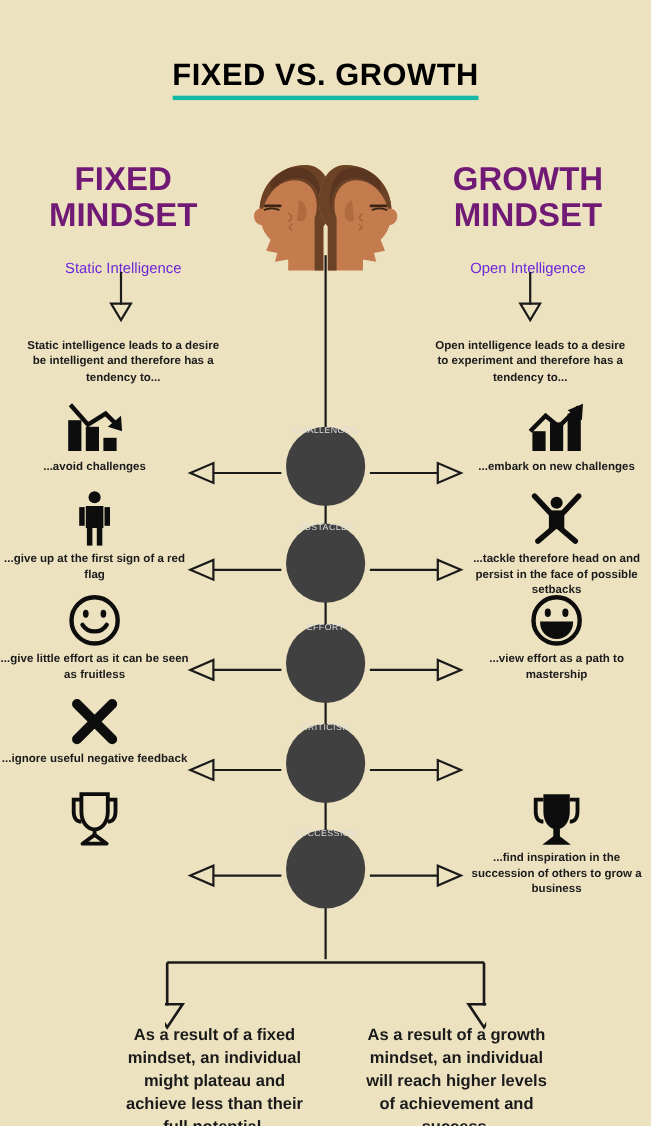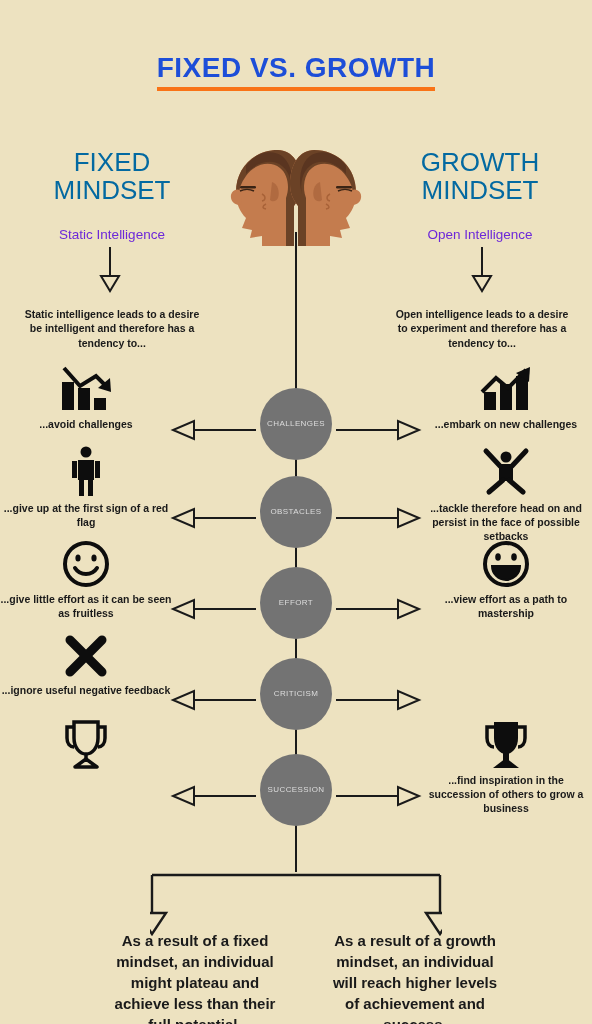--- a/index.html
+++ b/index.html
@@ -27,23 +27,23 @@
     top: 52px;
     left: 0;
     width: 592px;
     text-align: center;
   }
   .title {
     display: inline-block;
     font-size: 28px;
     font-weight: bold;
     letter-spacing: 0.5px;
-    color: #1d4ed8;
+    color: #000000;
     padding-bottom: 3px;
-    border-bottom: 4px solid #f97316;
+    border-bottom: 4px solid #14b8a6;
   }
 
   
   .heads {
     position: absolute;
     top: 144px;
     left: 216px;
     width: 160px;
     height: 112px;
   }
@@ -51,24 +51,24 @@
   
   .col-head {
     position: absolute;
     top: 148px;
     width: 200px;
     text-align: center;
   }
   .col-head.left  { left: 12px; }
   .col-head.right { left: 380px; }
   .col-title {
-    font-size: 26px;
-    font-weight: normal;
+    font-size: 30px;
+    font-weight: bold;
     line-height: 1.08;
-    color: #0369a1;
+    color: #701a75;
     white-space: pre-line;
   }
   .col-sub {
     margin-top: 23px;
     font-size: 13.5px;
     font-weight: normal;
     color: #6d28d9;
   }
 
   
@@ -112,23 +112,23 @@
     width: 592px;
     height: 92px;
   }
   .node {
     position: absolute;
     left: 260px;
     top: 0;
     width: 72px;
     height: 72px;
     border-radius: 50%;
-    background: #737373;
+    background: #404040;
     display: flex;
-    align-items: center;
+    align-items: flex-start;
     justify-content: center;
     z-index: 2;
   }
   .node-label {
     color: #dcdcdc;
     font-size: 8px;
     letter-spacing: 0.4px;
     text-align: center;
     line-height: 1.1;
   }

